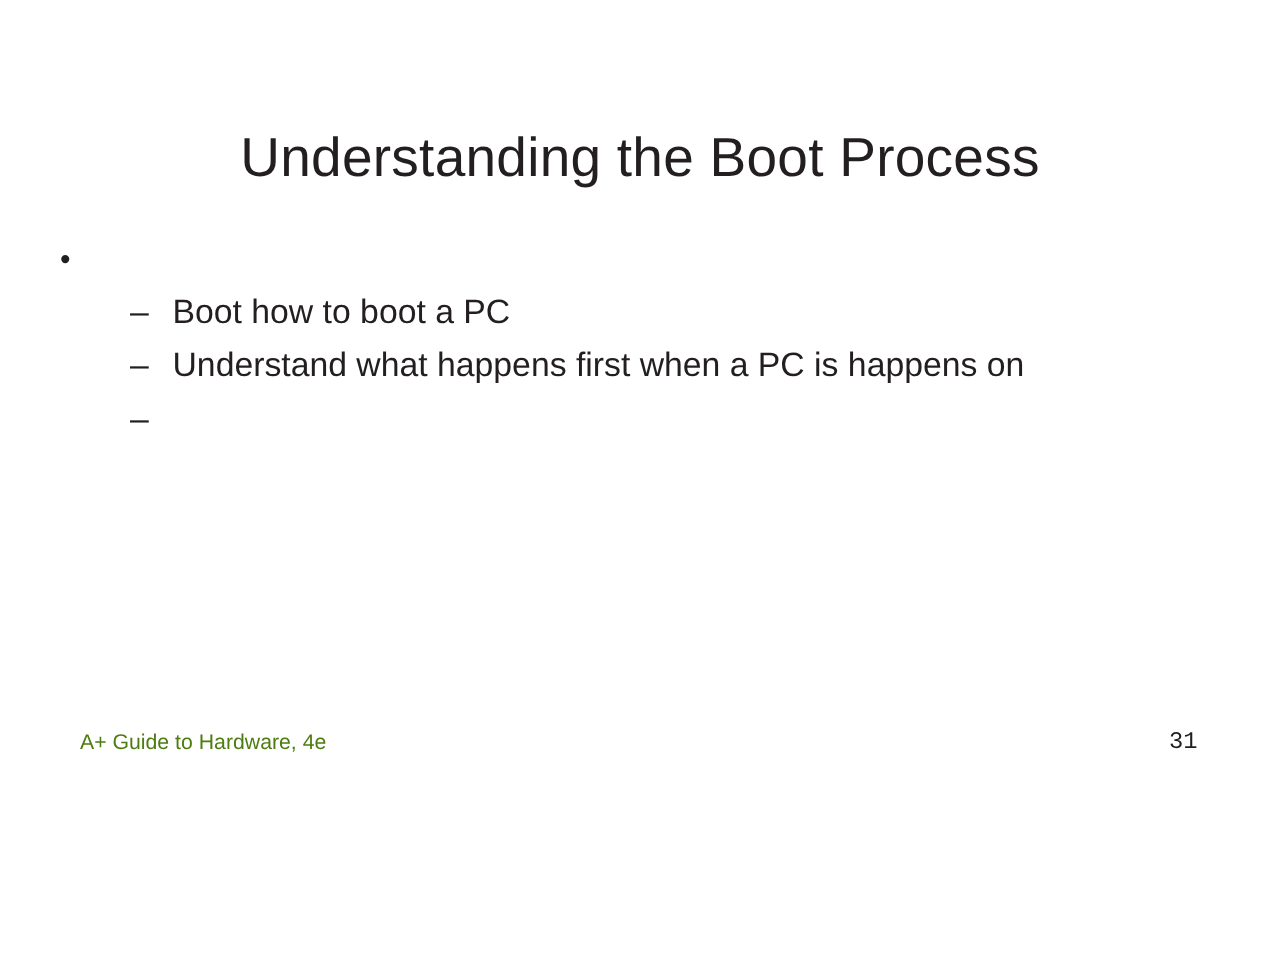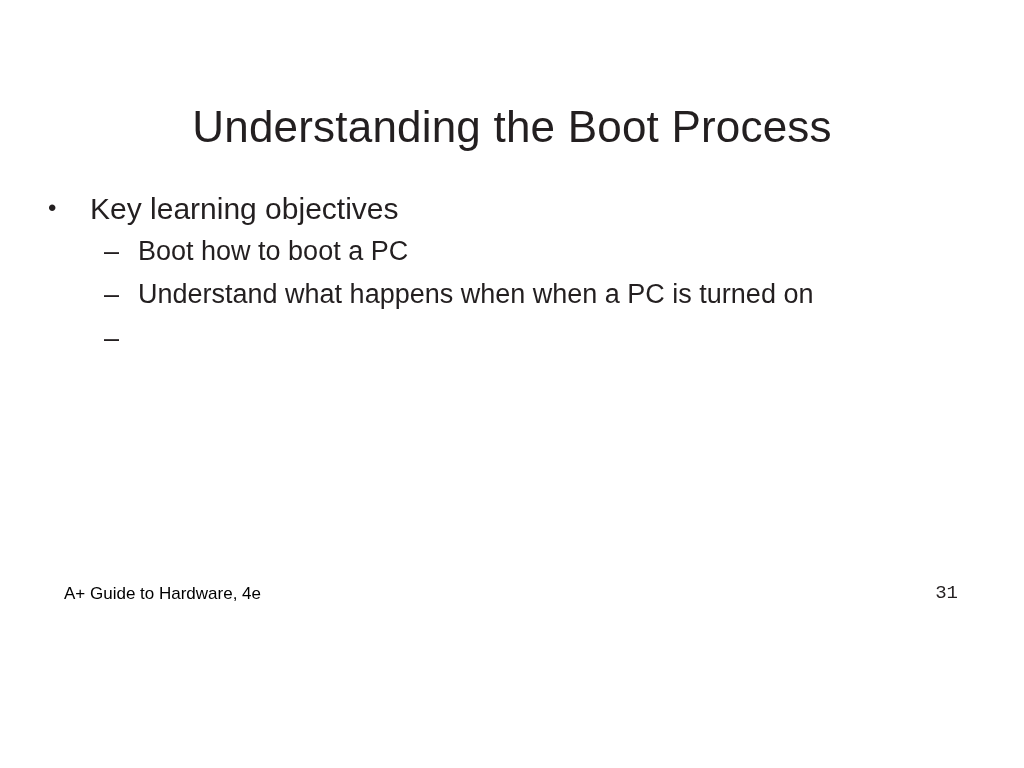--- a/index.html
+++ b/index.html
@@ -69,21 +69,21 @@
   .bullet-l2 .marker {
     width: 34px;
     flex: 0 0 34px;
     text-align: left;
   }
   .footer {
     position: absolute;
     left: 64px;
     bottom: 28px;
     font-size: 17px;
-    color: #000000;
+    color: #4d7c0f;
   }
   .page-number {
     position: absolute;
     right: 66px;
     bottom: 28px;
     font-size: 19px;
     color: #231f20;
     font-family: Liberation Mono, monospace;
   }
 </style>
@@ -91,33 +91,32 @@
 <body>
 
 <div class="slide">
 
   <h1 class="slide-title">Understanding the Boot Process</h1>
 
   <div class="body-content">
 
     <div class="bullet-l1">
       <span class="marker">•</span>
-      <span>Key learning objectives</span>
     </div>
 
     <div class="sub-list">
 
       <div class="bullet-l2">
         <span class="marker">–</span>
         <span>Boot how to boot a PC</span>
       </div>
 
       <div class="bullet-l2">
         <span class="marker">–</span>
-        <span>Understand what happens when when a PC is turned on</span>
+        <span>Understand what happens first when a PC is happens on</span>
       </div>
 
       <div class="bullet-l2">
         <span class="marker">–</span>
       </div>
 
     </div>
 
   </div>
 

